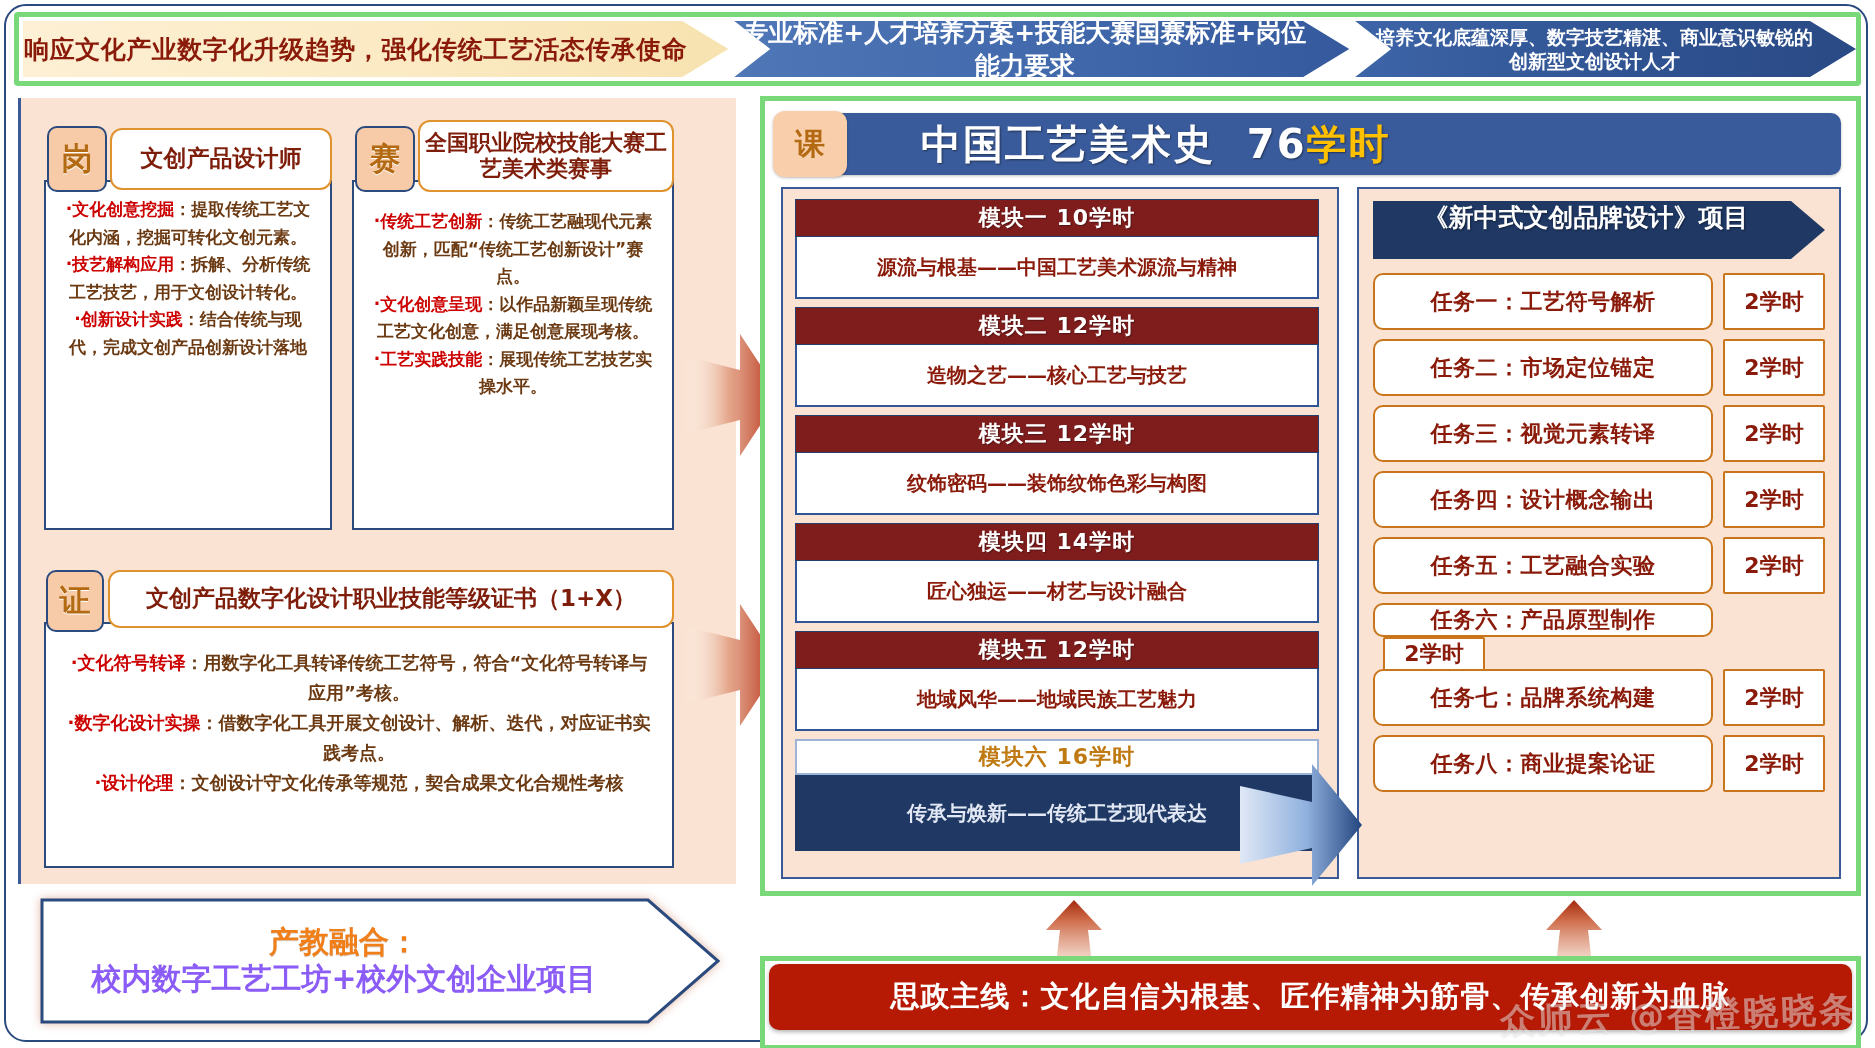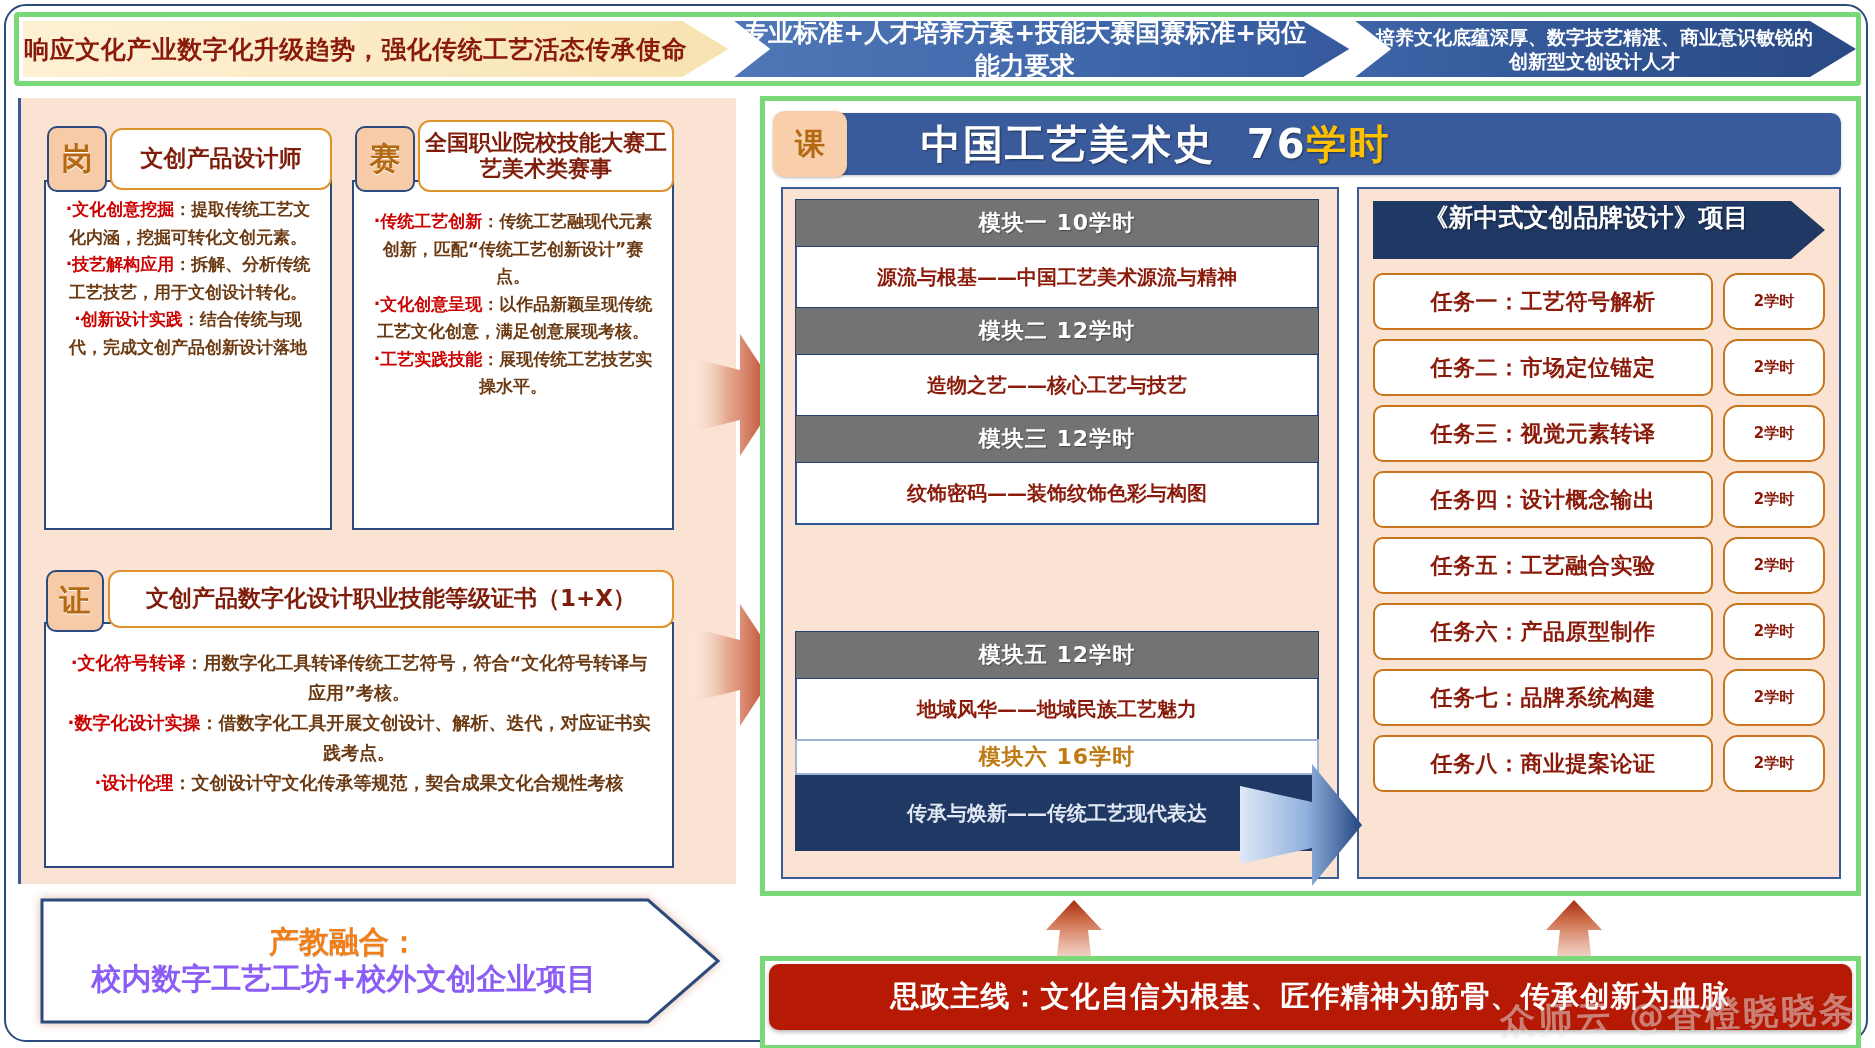--- a/index.html
+++ b/index.html
@@ -123,21 +123,21 @@
     background:#fae3d2;border:2px solid #3a5a98;box-sizing:border-box;
   }
   #tasks-col{
     position:absolute;left:592px;top:86px;width:484px;height:692px;
     background:#fae3d2;border:2px solid #3a5a98;box-sizing:border-box;
   }
   .module{
     position:absolute;left:12px;width:524px;box-sizing:border-box;
   }
   .mod-head{
-    height:48px;background:#737373;border:1px solid #24406f;box-sizing:border-box;
+    height:38px;background:#7f1d1d;border:1px solid #24406f;box-sizing:border-box;
     display:flex;align-items:center;justify-content:center;
     color:#ffffff;font-size:22px;font-weight:bold;letter-spacing:1px;
     text-shadow:1px 1px 1px rgba(0,0,0,.35);
   }
   .mod-body{
     background:#ffffff;border:2px solid #2f5597;border-top:0;box-sizing:border-box;
     display:flex;align-items:center;justify-content:center;text-align:center;
     color:#8a1a0a;font-size:20px;font-weight:bold;line-height:1.25;padding:4px 10px;
   }
   
@@ -161,23 +161,23 @@
   }
   .task-row{
     position:absolute;left:14px;width:452px;height:57px;display:flex;
   }
   .task-name{
     width:340px;background:#ffffff;border:2px solid #c8751c;border-radius:10px;
     box-sizing:border-box;display:flex;align-items:center;justify-content:center;
     color:#8a1a0a;font-size:22px;font-weight:bold;letter-spacing:.5px;
   }
   .task-hours{
-    width:102px;margin-left:10px;background:#ffffff;border:2px solid #c8751c;border-radius:15px;
+    width:102px;margin-left:10px;background:#ffffff;border:2px solid #c8751c;border-radius:2px;
     box-sizing:border-box;display:flex;align-items:center;justify-content:center;
-    color:#8a1a0a;font-size:15px;font-weight:bold;
+    color:#8a1a0a;font-size:22px;font-weight:bold;
   }
   
   #sizheng-frame{
     position:absolute;left:760px;top:956px;width:1101px;height:94px;
     border:5px solid #79d877;box-sizing:border-box;background:#fff;font-family:Liberation Serif, serif;
   }
   #sizheng{
     position:absolute;left:4px;top:3px;width:1083px;height:66px;
     background:#b61a05;border-radius:10px;
     display:flex;align-items:center;justify-content:center;
@@ -295,20 +295,24 @@
       <div class="mod-body" style="height:62px;">源流与根基——中国工艺美术源流与精神</div>
     </div>
     <div class="module" style="top:118px;">
       <div class="mod-head">模块二  12学时</div>
       <div class="mod-body" style="height:62px;">造物之艺——核心工艺与技艺</div>
     </div>
     <div class="module" style="top:226px;">
       <div class="mod-head">模块三  12学时</div>
       <div class="mod-body" style="height:62px;">纹饰密码——装饰纹饰色彩与构图</div>
     </div>
+    <div class="module" style="top:334px;">
+      <div class="mod-head">模块四  14学时</div>
+      <div class="mod-body" style="height:62px;">匠心独运——材艺与设计融合</div>
+    </div>
     <div class="module" style="top:442px;">
       <div class="mod-head">模块五  12学时</div>
       <div class="mod-body" style="height:62px;">地域风华——地域民族工艺魅力</div>
     </div>
     <div class="module inv" style="top:550px;">
       <div class="mod-head">模块六  16学时</div>
       <div class="mod-body" style="height:76px;">传承与焕新——传统工艺现代表达</div>
     </div>
   </div>
 
@@ -330,21 +334,21 @@
       <div class="task-hours">2学时</div>
     </div>
     <div class="task-row" style="top:282px;">
       <div class="task-name">任务四：设计概念输出</div>
       <div class="task-hours">2学时</div>
     </div>
     <div class="task-row" style="top:348px;">
       <div class="task-name">任务五：工艺融合实验</div>
       <div class="task-hours">2学时</div>
     </div>
-    <div class="task-row" style="top:414px;">
+    <div class="task-row" style="top:414px;flex-direction:column;">
       <div class="task-name">任务六：产品原型制作</div>
       <div class="task-hours">2学时</div>
     </div>
     <div class="task-row" style="top:480px;">
       <div class="task-name">任务七：品牌系统构建</div>
       <div class="task-hours">2学时</div>
     </div>
     <div class="task-row" style="top:546px;">
       <div class="task-name">任务八：商业提案论证</div>
       <div class="task-hours">2学时</div>

